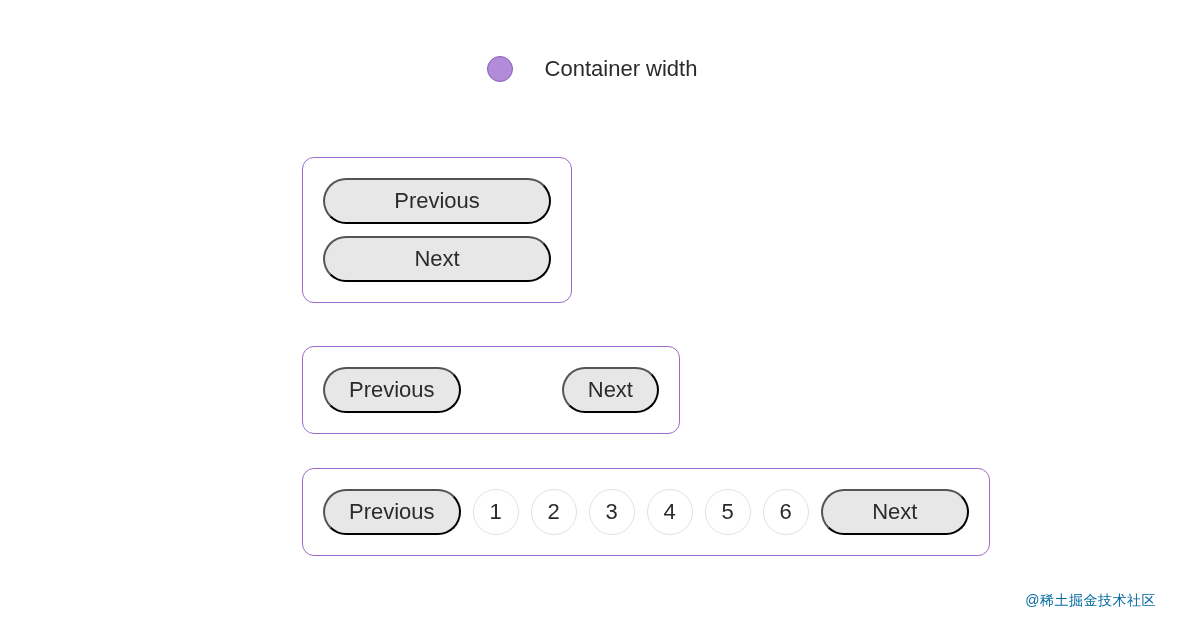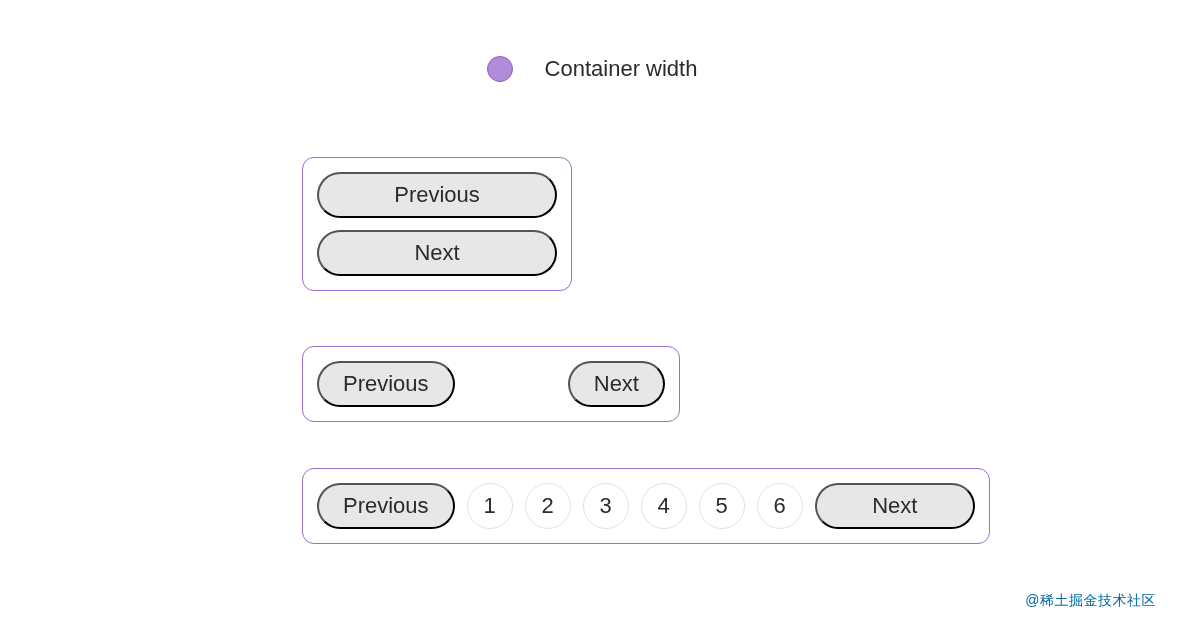--- a/index.html
+++ b/index.html
@@ -34,21 +34,21 @@
   .legend-label {
     font-size: 22px;
     color: #2b2b2b;
   }
 
   .demo {
     position: absolute;
     left: 298px;
     border: 1.5px solid #9b6cc9;
     border-radius: 12px;
-    padding: 14px;
+    padding: 20px;
     display: flex;
     flex-wrap: wrap;
     justify-content: space-between;
     gap: 12px;
   }
   .demo-1 { top: 153px; width: 270px; }
   .demo-2 { top: 342px; width: 378px; }
   .demo-3 { top: 464px; width: 688px; }
 
   .pill {

